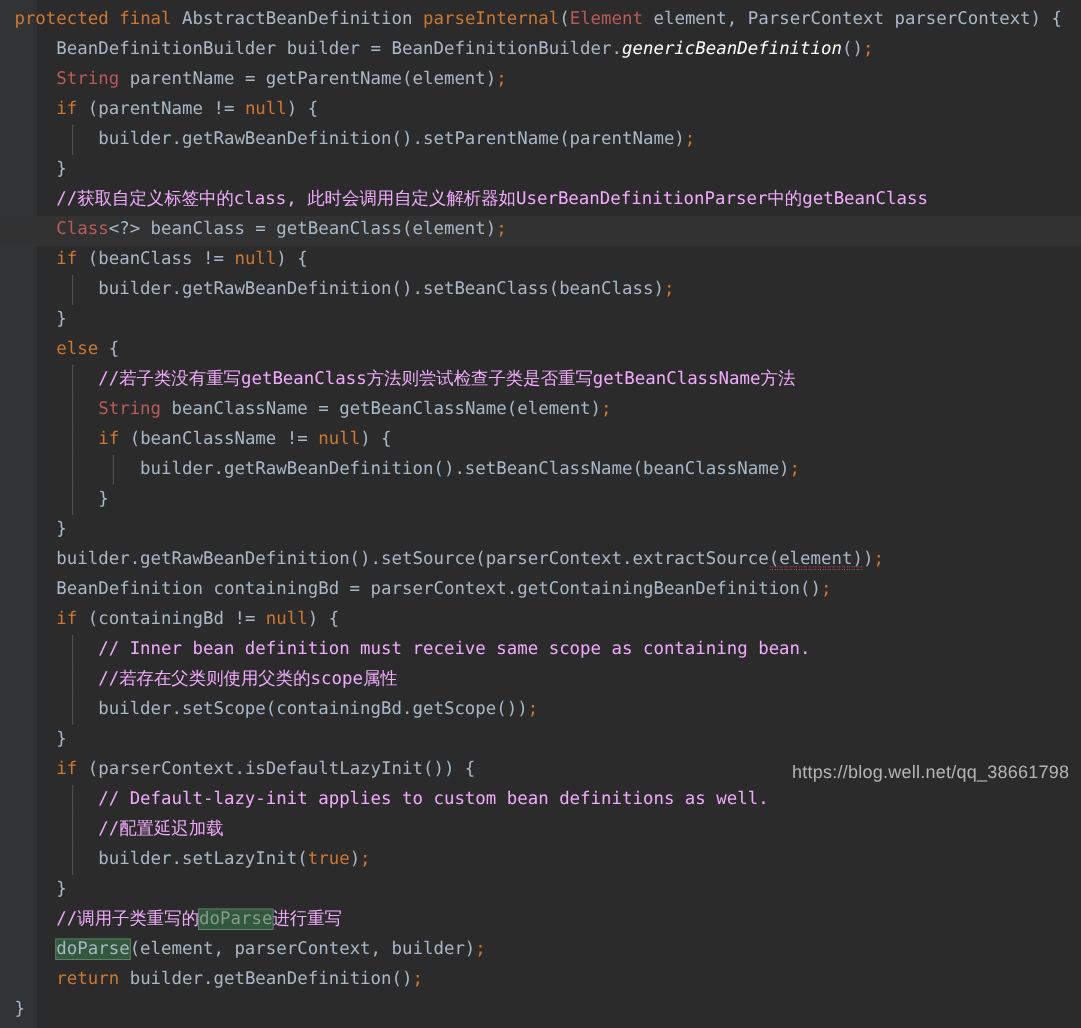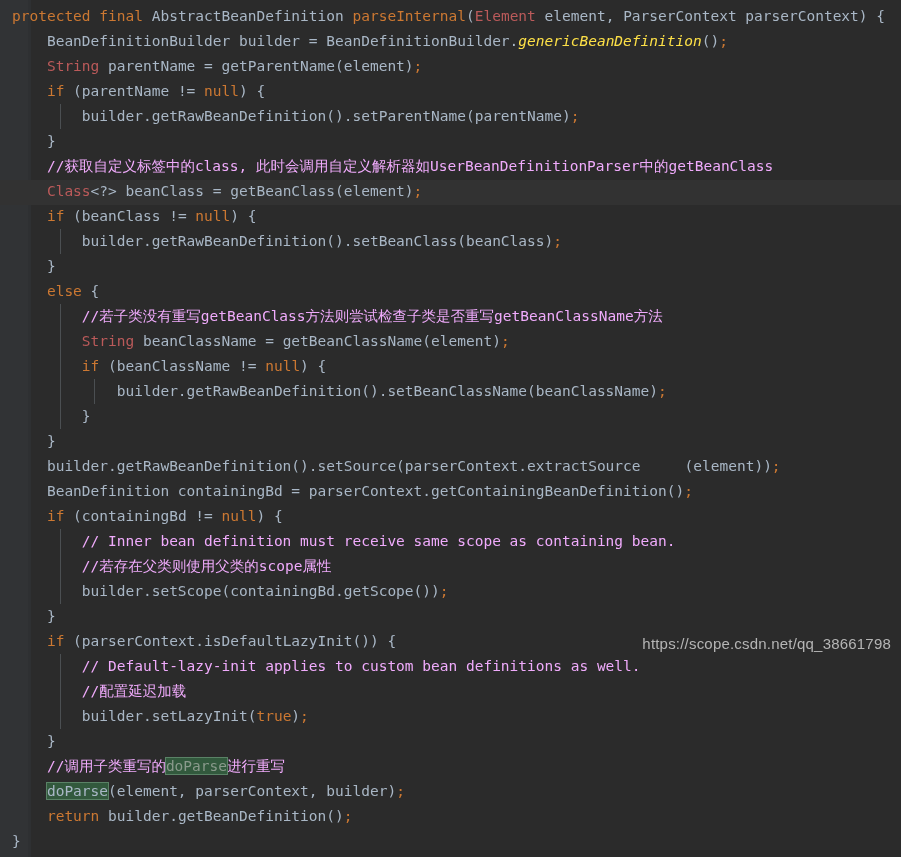--- a/index.html
+++ b/index.html
@@ -74,21 +74,21 @@
     width: 1px;
     height: 25px;
     background: #4b4f52;
   }
 
   
   .kw      { color: #cc7832; }
   .type    { color: #bb5a5a; }
   .plain   { color: #a9b7c6; }
   .comment { color: #f0abfc; }
-  .methodi { color: #fde047; font-style: italic; }
+  .methodi { color: #ffffff; font-style: italic; }
   .semi    { color: #cc7832; }
 
   
   .hl {
     background: #32593d;
     outline: 1px solid #5a8266;
     color: #a9b7c6;
   }
   .hl-comment {
     background: #32593d;
@@ -99,21 +99,20 @@
   
   .squiggle {
     text-decoration: none;
     background-repeat: repeat-x;
     background-position: 0 100%;
     background-size: 4px 3px;
     background-image:
       linear-gradient(45deg, transparent 45%, #c75450 45%, #c75450 55%, transparent 55%),
       linear-gradient(-45deg, transparent 45%, #c75450 45%, #c75450 55%, transparent 55%);
     padding-bottom: 1px;
-    margin-left: 44px;
   }
 
   #watermark {
     position: absolute;
     right: 10px;
     bottom: 8px;
     font-family: "Liberation Sans", sans-serif;
     font-size: 15px;
     color: #b5b5b5;
     letter-spacing: 0.2px;
@@ -123,15 +122,15 @@
 <body>
 
 <div id="editor">
 
   <div id="gutter"></div>
   <div id="gutter-shadow"></div>
   <div id="caret-line"></div>
 
   <div id="code"><div class="line"><span class="kw">protected</span><span class="plain"> </span><span class="kw">final</span><span class="plain"> AbstractBeanDefinition </span><span class="kw">parseInternal</span><span class="plain">(</span><span class="type">Element</span><span class="plain"> element, ParserContext parserContext) {</span></div><div class="line"><span class="plain">    BeanDefinitionBuilder builder = BeanDefinitionBuilder.</span><span class="methodi">genericBeanDefinition</span><span class="plain">()</span><span class="semi">;</span></div><div class="line"><span class="plain">    </span><span class="type">String</span><span class="plain"> parentName = getParentName(element)</span><span class="semi">;</span></div><div class="line"><span class="plain">    </span><span class="kw">if</span><span class="plain"> (parentName != </span><span class="kw">null</span><span class="plain">) {</span></div><div class="line"><span class="guide" style="left: 60px;"></span><span class="plain">        builder.getRawBeanDefinition().setParentName(parentName)</span><span class="semi">;</span></div><div class="line"><span class="plain">    }</span></div><div class="line"><span class="comment">    //获取自定义标签中的class, 此时会调用自定义解析器如UserBeanDefinitionParser中的getBeanClass</span></div><div class="line"><span class="plain">    </span><span class="type">Class</span><span class="plain">&lt;?&gt; beanClass = getBeanClass(element)</span><span class="semi">;</span></div><div class="line"><span class="plain">    </span><span class="kw">if</span><span class="plain"> (beanClass != </span><span class="kw">null</span><span class="plain">) {</span></div><div class="line"><span class="guide" style="left: 60px;"></span><span class="plain">        builder.getRawBeanDefinition().setBeanClass(beanClass)</span><span class="semi">;</span></div><div class="line"><span class="plain">    }</span></div><div class="line"><span class="plain">    </span><span class="kw">else</span><span class="plain"> {</span></div><div class="line"><span class="guide" style="left: 60px;"></span><span class="comment">        //若子类没有重写getBeanClass方法则尝试检查子类是否重写getBeanClassName方法</span></div><div class="line"><span class="guide" style="left: 60px;"></span><span class="plain">        </span><span class="type">String</span><span class="plain"> beanClassName = getBeanClassName(element)</span><span class="semi">;</span></div><div class="line"><span class="guide" style="left: 60px;"></span><span class="plain">        </span><span class="kw">if</span><span class="plain"> (beanClassName != </span><span class="kw">null</span><span class="plain">) {</span></div><div class="line"><span class="guide" style="left: 60px;"></span><span class="guide" style="left: 94px;"></span><span class="plain">            builder.getRawBeanDefinition().setBeanClassName(beanClassName)</span><span class="semi">;</span></div><div class="line"><span class="guide" style="left: 60px;"></span><span class="plain">        }</span></div><div class="line"><span class="plain">    }</span></div><div class="line"><span class="plain">    builder.getRawBeanDefinition().setSource(parserContext.extractSource</span><span class="plain squiggle">(element)</span><span class="plain">)</span><span class="semi">;</span></div><div class="line"><span class="plain">    BeanDefinition containingBd = parserContext.getContainingBeanDefinition()</span><span class="semi">;</span></div><div class="line"><span class="plain">    </span><span class="kw">if</span><span class="plain"> (containingBd != </span><span class="kw">null</span><span class="plain">) {</span></div><div class="line"><span class="guide" style="left: 60px;"></span><span class="comment">        // Inner bean definition must receive same scope as containing bean.</span></div><div class="line"><span class="guide" style="left: 60px;"></span><span class="comment">        //若存在父类则使用父类的scope属性</span></div><div class="line"><span class="guide" style="left: 60px;"></span><span class="plain">        builder.setScope(containingBd.getScope())</span><span class="semi">;</span></div><div class="line"><span class="plain">    }</span></div><div class="line"><span class="plain">    </span><span class="kw">if</span><span class="plain"> (parserContext.isDefaultLazyInit()) {</span></div><div class="line"><span class="guide" style="left: 60px;"></span><span class="comment">        // Default-lazy-init applies to custom bean definitions as well.</span></div><div class="line"><span class="guide" style="left: 60px;"></span><span class="comment">        //配置延迟加载</span></div><div class="line"><span class="guide" style="left: 60px;"></span><span class="plain">        builder.setLazyInit(</span><span class="kw">true</span><span class="plain">)</span><span class="semi">;</span></div><div class="line"><span class="plain">    }</span></div><div class="line"><span class="comment">    //调用子类重写的</span><span class="hl-comment">doParse</span><span class="comment">进行重写</span></div><div class="line"><span class="plain">    </span><span class="hl">doParse</span><span class="plain">(element, parserContext, builder)</span><span class="semi">;</span></div><div class="line"><span class="plain">    </span><span class="kw">return</span><span class="plain"> builder.getBeanDefinition()</span><span class="semi">;</span></div><div class="line"><span class="plain">}</span></div></div>
 
-  <div id="watermark">https://scope.csdn.net/qq_38661798</div>
+  <div id="watermark">https://blog.well.net/qq_38661798</div>
 
 </div>
 
 </body></html>

